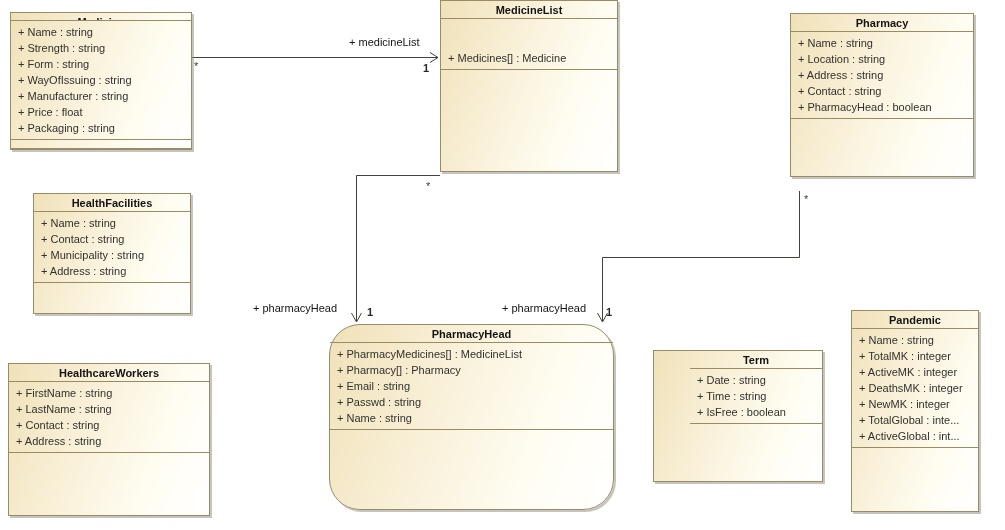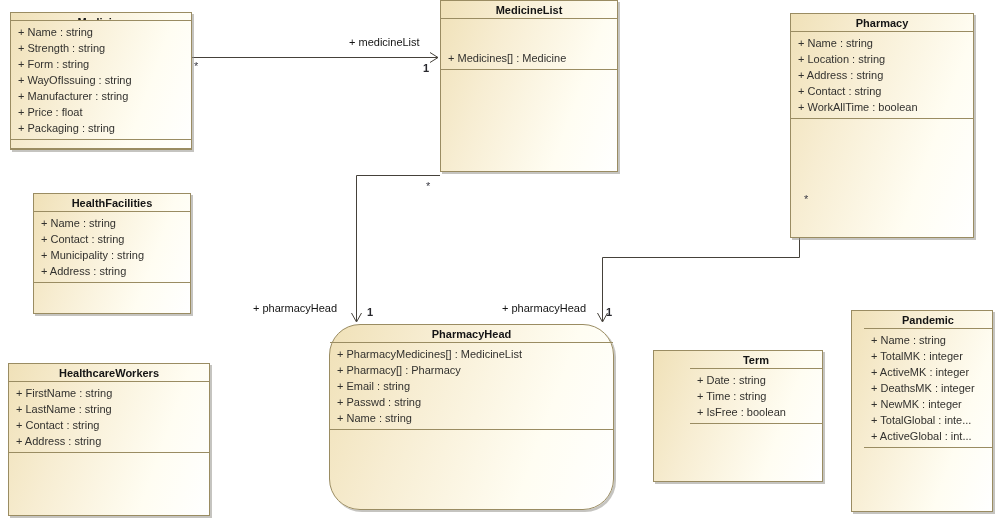--- a/index.html
+++ b/index.html
@@ -93,28 +93,28 @@
   </div>
 
   <div class="uml-box" style="left:440px; top:0; width:178px; height:172px;gap:28px;">
     <div class="uml-title">MedicineList</div>
     <div class="uml-attrs">
         <div class="uml-attr">+ Medicines[] : Medicine</div>
       </div>
     <div class="uml-empty"></div>
   </div>
 
-  <div class="uml-box" style="left:790px; top:13px; width:184px; height:225px;">
+  <div class="uml-box" style="left:790px; top:13px; width:184px; height:164px;">
     <div class="uml-title">Pharmacy</div>
     <div class="uml-attrs">
         <div class="uml-attr">+ Name : string</div>
         <div class="uml-attr">+ Location : string</div>
         <div class="uml-attr">+ Address : string</div>
         <div class="uml-attr">+ Contact : string</div>
-        <div class="uml-attr">+ WorkAllTime : boolean</div>
+        <div class="uml-attr">+ PharmacyHead : boolean</div>
       </div>
     <div class="uml-empty"></div>
   </div>
 
   <div class="uml-box" style="left:33px; top:193px; width:158px; height:121px;">
     <div class="uml-title">HealthFacilities</div>
     <div class="uml-attrs">
         <div class="uml-attr">+ Name : string</div>
         <div class="uml-attr">+ Contact : string</div>
         <div class="uml-attr">+ Municipality : string</div>
@@ -149,21 +149,21 @@
   <div class="uml-box" style="left:653px; top:350px; width:170px; height:132px;padding-left:36px;">
     <div class="uml-title">Term</div>
     <div class="uml-attrs">
         <div class="uml-attr">+ Date : string</div>
         <div class="uml-attr">+ Time : string</div>
         <div class="uml-attr">+ IsFree : boolean</div>
       </div>
     <div class="uml-empty"></div>
   </div>
 
-  <div class="uml-box" style="left:851px; top:310px; width:142px; height:202px;padding-left:12px;">
+  <div class="uml-box" style="left:851px; top:310px; width:128px; height:202px;">
     <div class="uml-title">Pandemic</div>
     <div class="uml-attrs">
         <div class="uml-attr">+ Name : string</div>
         <div class="uml-attr">+ TotalMK : integer</div>
         <div class="uml-attr">+ ActiveMK : integer</div>
         <div class="uml-attr">+ DeathsMK : integer</div>
         <div class="uml-attr">+ NewMK : integer</div>
         <div class="uml-attr">+ TotalGlobal : inte...</div>
         <div class="uml-attr">+ ActiveGlobal : int...</div>
       </div>

